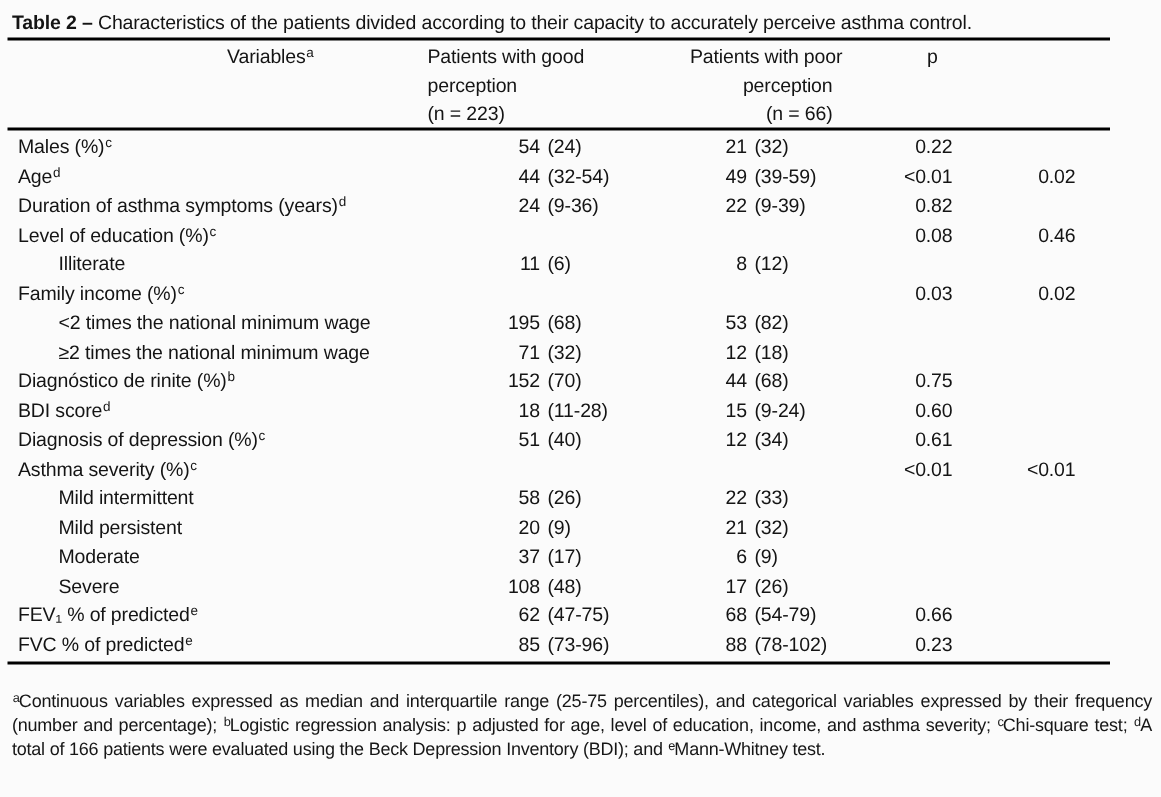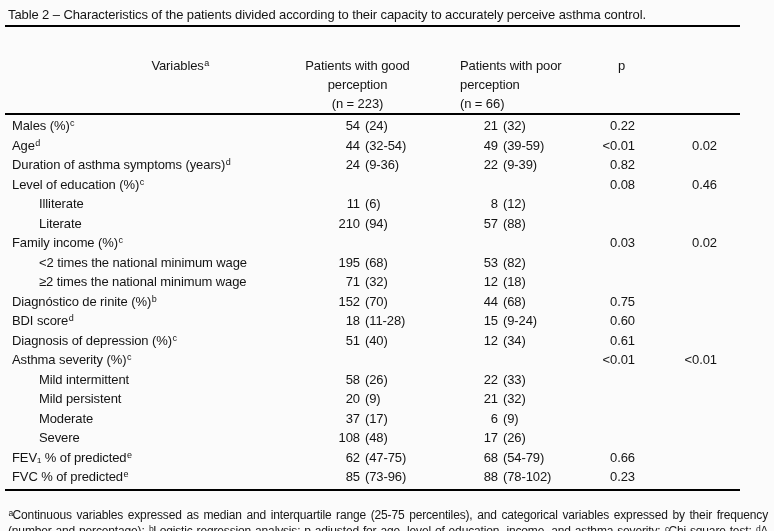--- a/index.html
+++ b/index.html
@@ -9,37 +9,37 @@
     font-family:"Liberation Sans","DejaVu Sans",sans-serif;
     color:#141414;
     -webkit-font-smoothing:antialiased;
   }
   .page{width:774px;height:531px;position:relative;}
   .title{
     margin:6px 0 0 8px;
     font-size:13px;line-height:17px;letter-spacing:-0.1px;
     height:19px;white-space:nowrap;
   }
-  .title b{font-weight:normal;}
+  .title b{font-weight:bold;}
   .tablewrap{
     margin-left:5px;width:735px;
     border-top:2px solid #000;
   }
   .hdr{
     display:grid;
     grid-template-columns:280px 75px 100px 38px 92px 45px 105px;
     height:60px;
     border-bottom:2px solid #000;
     font-size:13px;line-height:19px;letter-spacing:-0.1px;
-    padding-top:1px;box-sizing:border-box;margin-top:28px;
+    padding-top:1px;box-sizing:border-box;
   }
   .hdr .hcell{white-space:nowrap;}
   .h-var{grid-column:1;text-align:center;padding-left:70px;}
-  .h-good{grid-column:2 / span 2;text-align:center;padding-right:30px;}
-  .h-poor{grid-column:4 / span 2;text-align:left;padding-right:35px;}
+  .h-good{grid-column:2 / span 2;padding-right:30px;}
+  .h-poor{grid-column:4 / span 2;text-align:right;padding-right:35px;}
   .h-p{grid-column:6;text-align:center;padding-left:18px;}
   .h-pb{grid-column:7;text-align:center;padding-left:40px;padding-right:30px;}
   .tbody{border-bottom:2px solid #000;padding:1px 0 2px 0;}
   .tr{
     display:grid;
     grid-template-columns:280px 75px 100px 38px 92px 45px 105px;
     height:19.5px;line-height:19.5px;
     font-size:13px;letter-spacing:-0.1px;
     white-space:nowrap;
   }
@@ -132,29 +132,20 @@
   <div class="tr">
     <span class="td label indent"><span class="lbl-text">Illiterate</span></span>
     <span class="td num">11</span>
     <span class="td paren">(6)</span>
     <span class="td num">8</span>
     <span class="td paren">(12)</span>
     <span class="td pcol"></span>
     <span class="td pbcol"></span>
   </div>
 
-  <div class="tr">
-    <span class="td label indent"><span class="lbl-text">Literate</span></span>
-    <span class="td num">210</span>
-    <span class="td paren">(94)</span>
-    <span class="td num">57</span>
-    <span class="td paren">(88)</span>
-    <span class="td pcol"></span>
-    <span class="td pbcol"></span>
-  </div>
 
   <div class="tr">
     <span class="td label"><span class="lbl-text">Family income (%)<sup>c</sup></span></span>
     <span class="td num"></span>
     <span class="td paren"></span>
     <span class="td num"></span>
     <span class="td paren"></span>
     <span class="td pcol">0.03</span>
     <span class="td pbcol">0.02</span>
   </div>

